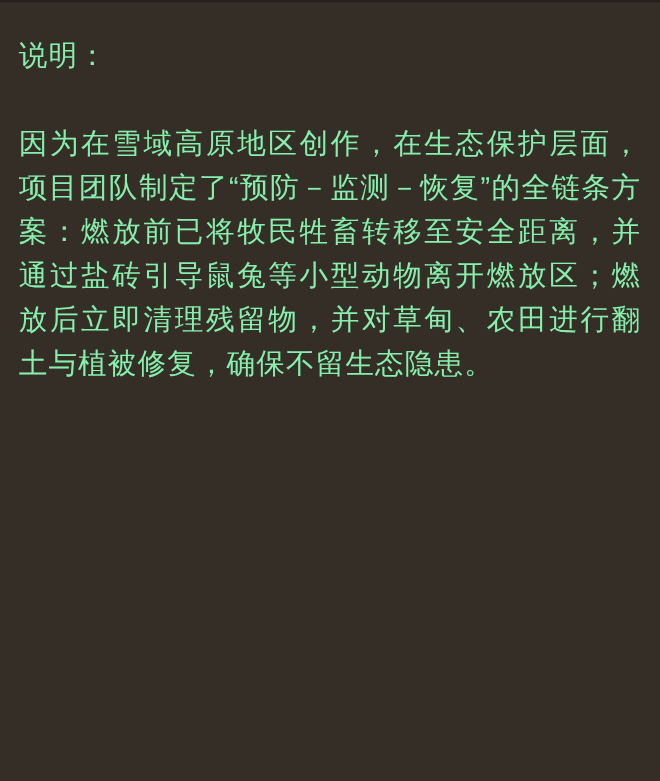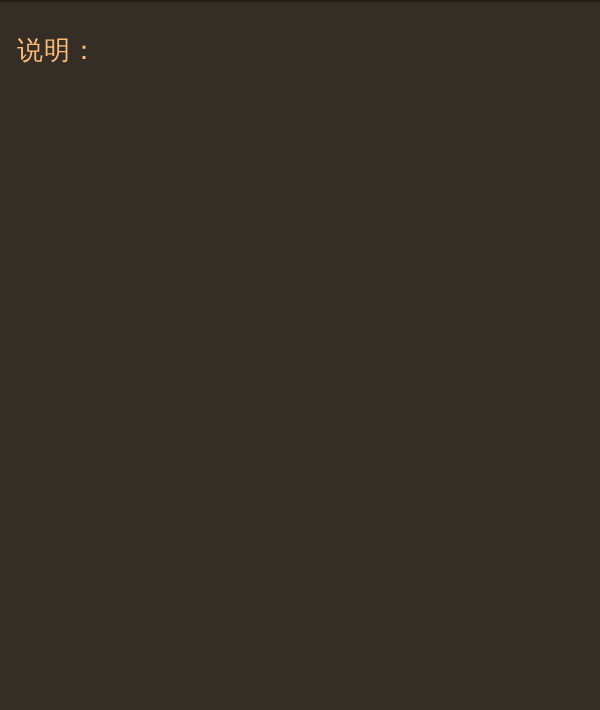--- a/index.html
+++ b/index.html
@@ -15,21 +15,21 @@
   }
   .top-edge {
     height: 2px;
     width: 100%;
     background: #241f19;
   }
   .panel {
     box-sizing: border-box;
     width: 600px;
     padding: 28px 17px 0 17px;
-    color: #fdba74;
+    color: #86efac;
     font-size: 26px;
     line-height: 40px;
     letter-spacing: 1px;
   }
   .panel-title {
     margin: 0 0 40px 0;
     font-size: 26px;
     font-weight: 400;
     line-height: 40px;
   }
@@ -40,13 +40,14 @@
 </style>
 </head>
 <body>
 
 <div class="top-edge"></div>
 
 <div class="panel">
   <h1 class="panel-title">说明：</h1>
 
 
+  <p class="panel-paragraph">因为在雪域高原地区创作，在生态保护层面，项目团队制定了“预防－监测－恢复”的全链条方案：燃放前已将牧民牲畜转移至安全距离，并通过盐砖引导鼠兔等小型动物离开燃放区；燃放后立即清理残留物，并对草甸、农田进行翻土与植被修复，确保不留生态隐患。</p>
 </div>
 
 </body></html>

